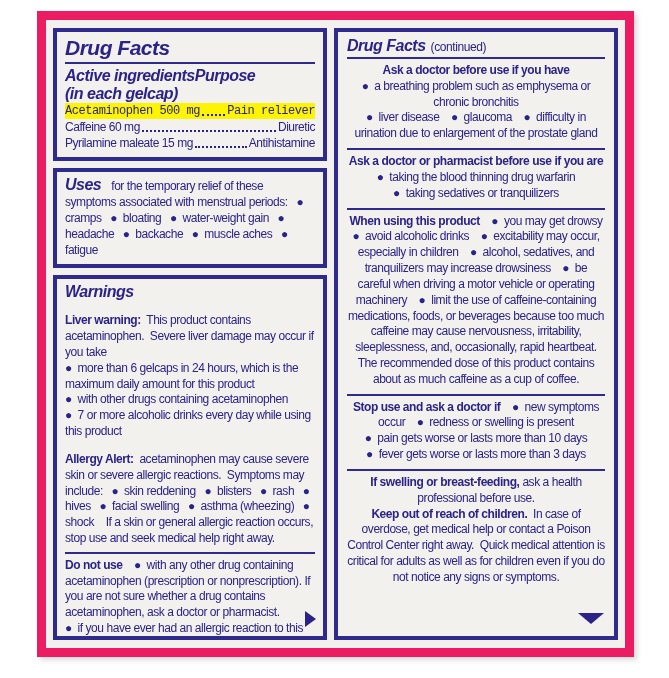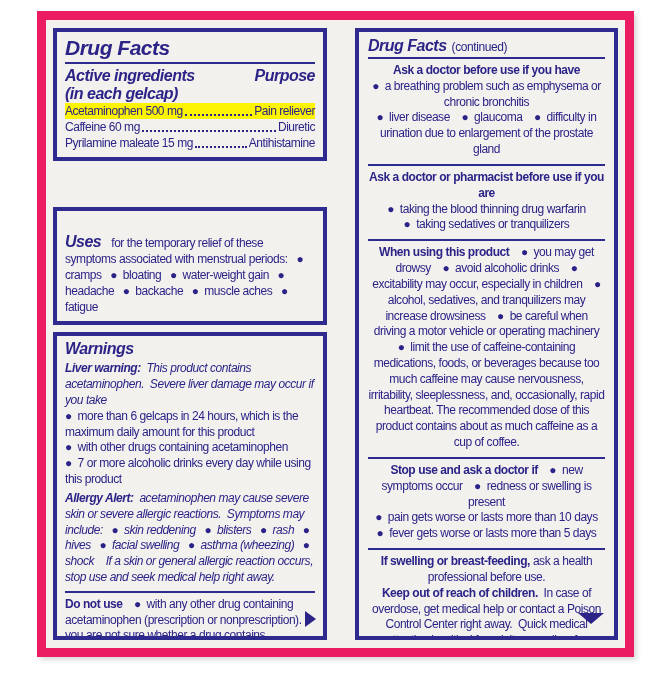--- a/index.html
+++ b/index.html
@@ -7,45 +7,45 @@
     width:669px;height:678px;position:relative;background:#ffffff;
     font-family:"Liberation Sans","DejaVu Sans",sans-serif;color:#2b2387;
   }
   .frame{
     position:absolute;left:37px;top:11px;width:597px;height:646px;
     background:#ec1c63;box-sizing:border-box;padding:9px;
     box-shadow:3px 3px 5px rgba(0,0,0,0.15);
   }
   .paper{
     width:100%;height:100%;box-sizing:border-box;background:#f3f1ee;
-    padding:8px 7px;display:flex;gap:28px;
+    padding:8px 7px;display:flex;gap:7px;
   }
   .col{display:flex;flex-direction:column;gap:7px;min-width:0;}
   .col.left{width:274px;flex:0 0 274px;}
   .col.rightc{flex:1;}
   .box{
     border:4px solid #2f2a8e;background:#f3f1ee;box-sizing:border-box;
     overflow:hidden;
   }
   .box1{padding:2px 8px 6px;}
-  .box2{padding:22px 8px 6px;margin-top:39px;}
+  .box2{padding:4px 8px 6px;}
   .box3{padding:4px 8px 12px;flex:1;position:relative;}
   .boxR{height:100%;padding:3px 9px 6px;position:relative;}
   p{margin:0;font-size:12px;line-height:1.32;letter-spacing:-0.45px;white-space:pre-wrap;}
   p b{font-weight:700;}
-  .mt{margin-top:3px;font-style:italic;}
+  .mt{margin-top:12px;}
   .t1{font-size:21px;font-weight:700;font-style:italic;letter-spacing:-0.5px;line-height:1.15;padding-top:2px;}
   .t2{font-size:16px;font-weight:700;font-style:italic;letter-spacing:-0.5px;line-height:1.12;}
   .t2.inl{font-size:16px;margin-right:10px;}
   .rule{border-top:2px solid #2f2a8e;margin:2px 0 3px;}
   .rule2{border-top:2px solid #2f2a8e;margin:5px 0 4px;}
-  .ai-row{display:flex;justify-content:space-between;align-items:baseline;margin-top:2px;}
+  .ai-row{display:flex;align-items:baseline;margin-top:2px;}
   .irow{display:flex;align-items:flex-end;font-size:12px;letter-spacing:-0.45px;line-height:1.34;}
   .irow .lead{flex:1;border-bottom:2px dotted #2b2387;margin:0 2px 3px;}
-  .hl{background:#fcf402;}
+  .hl{background:#fcf402;font-family:Liberation Mono, monospace;}
   .title-row{display:flex;align-items:baseline;padding-top:2px;padding-bottom:2px;}
   .cont{font-size:12px;margin-left:5px;letter-spacing:-0.4px;}
   .sec{padding:4px 0 6px;border-top:2px solid #2f2a8e;text-align:center;}
   .arrow-right{position:absolute;right:7px;bottom:9px;width:0;height:0;
     border-top:8px solid transparent;border-bottom:8px solid transparent;
     border-left:11px solid #2b2387;}
   .arrow-down{position:absolute;right:10px;bottom:12px;width:0;height:0;
     border-left:13px solid transparent;border-right:13px solid transparent;
     border-top:11px solid #2b2387;}
 </style>
@@ -121,21 +121,21 @@
           <p>●  taking sedatives or tranquilizers</p>
         </div>
 
         <div class="sec">
           <p><b>When using this product</b><span>    ●  you may get drowsy    ●  avoid alcoholic drinks    ●  excitability may occur, especially in children    ●  alcohol, sedatives, and tranquilizers may increase drowsiness    ●  be careful when driving a motor vehicle or operating machinery    ●  limit the use of caffeine-containing medications, foods, or beverages because too much caffeine may cause nervousness, irritability, sleeplessness, and, occasionally, rapid heartbeat. The recommended dose of this product contains about as much caffeine as a cup of coffee.</span></p>
         </div>
 
         <div class="sec">
           <p><b>Stop use and ask a doctor if</b><span>    ●  new symptoms occur    ●  redness or swelling is present</span></p>
           <p>●  pain gets worse or lasts more than 10 days</p>
-          <p>●  fever gets worse or lasts more than 5 days</p>
+          <p>●  fever gets worse or lasts more than 3 days</p>
         </div>
 
         <div class="sec">
           <p><b>If swelling or breast-feeding,</b><span> ask a health professional before use.</span></p>
           <p><b>Keep out of reach of children.</b><span>  In case of overdose, get medical help or contact a Poison Control Center right away.  Quick medical attention is critical for adults as well as for children even if you do not notice any signs or symptoms.</span></p>
         </div>
 
         <div class="arrow-down"></div>
       </div>
     </div>

